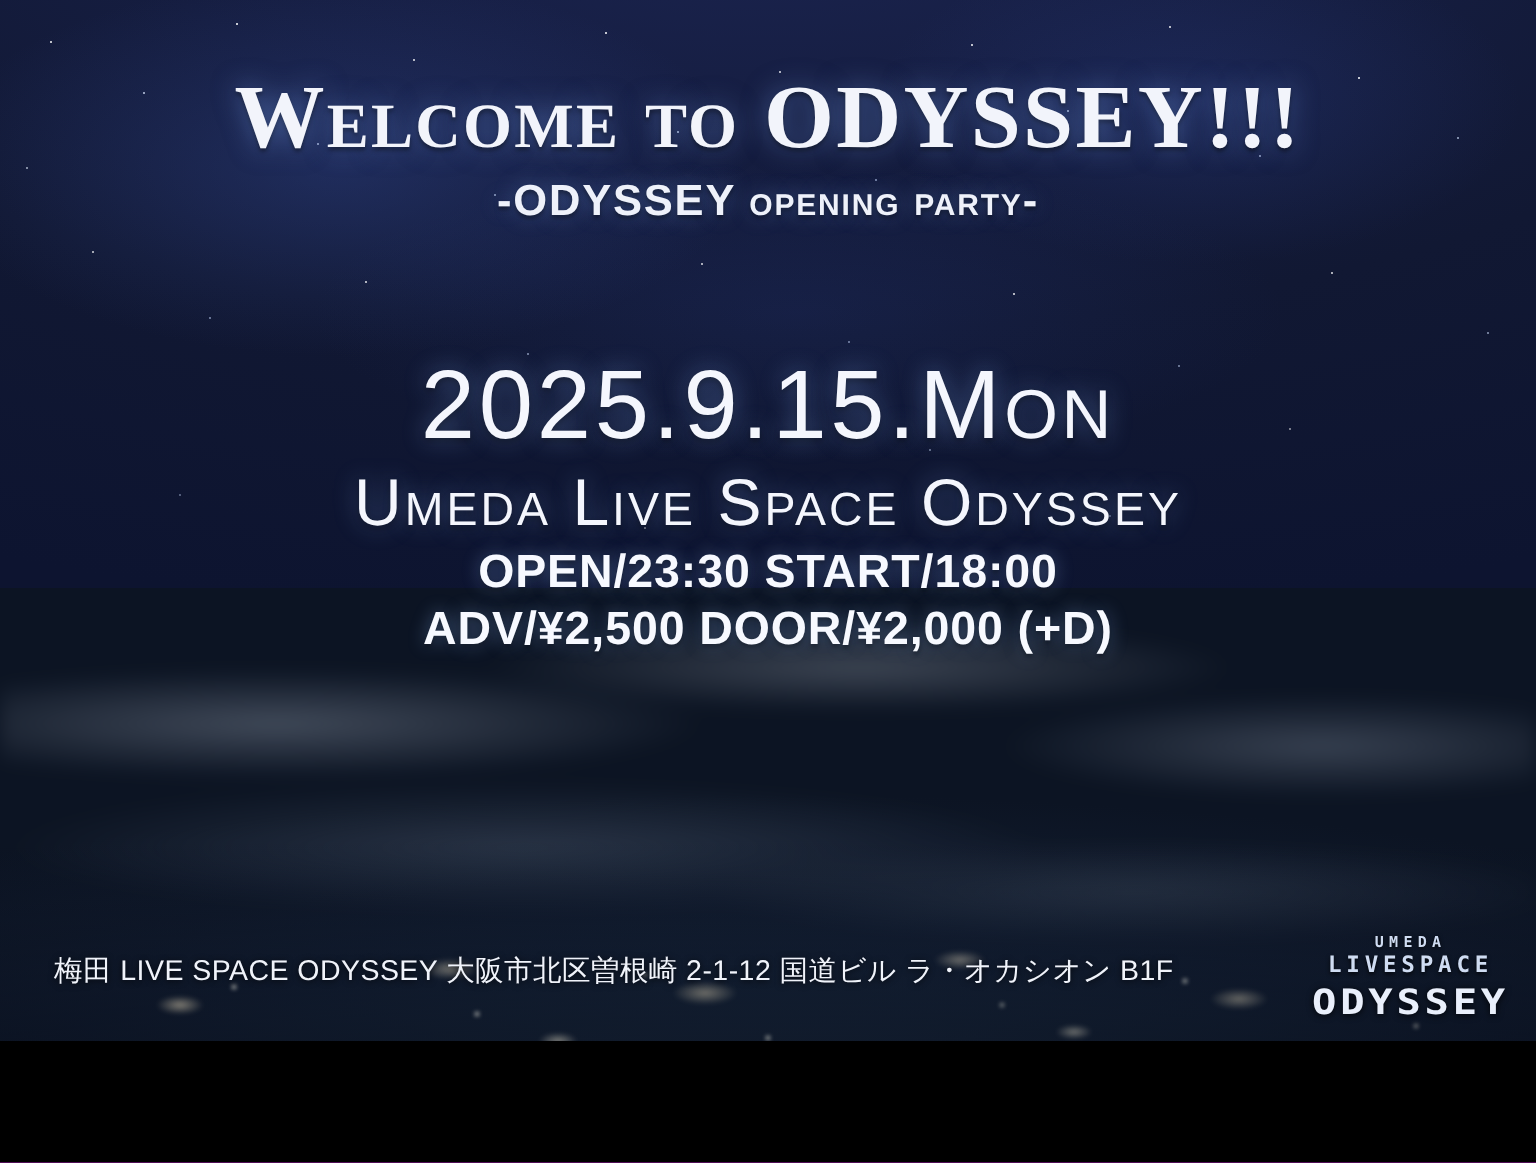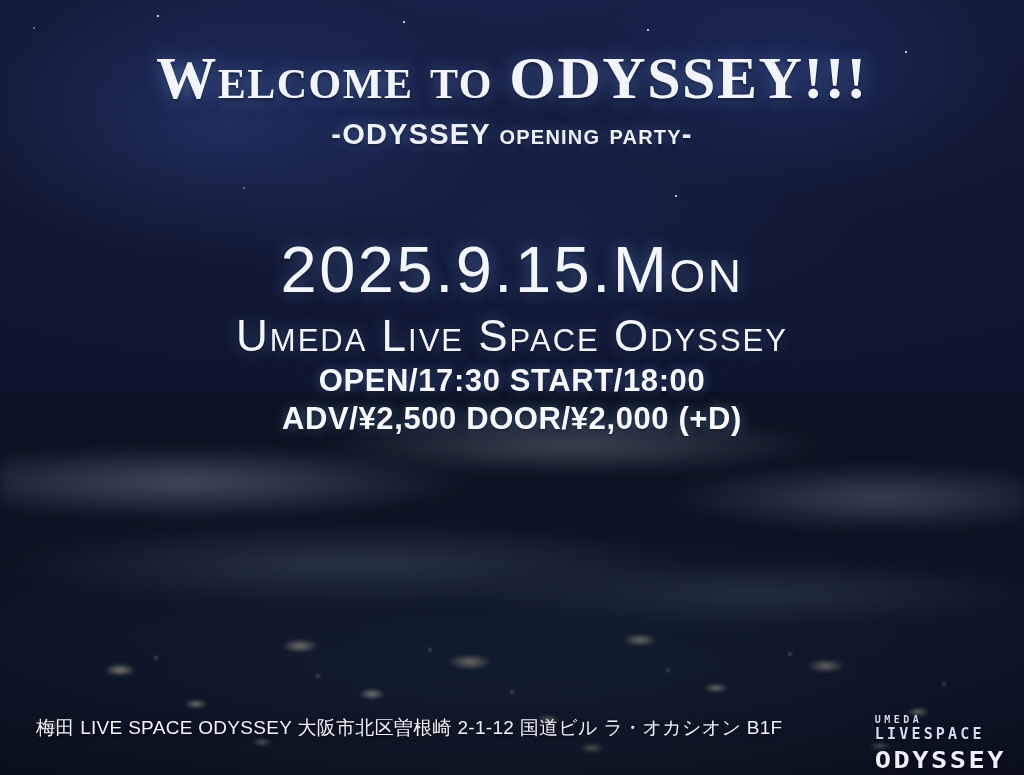--- a/index.html
+++ b/index.html
@@ -8,21 +8,21 @@
     padding: 0;
     background: #000;
   }
   body {
     font-family: "Liberation Sans", sans-serif;
   }
 
   #flyer {
     position: relative;
     width: 1024px;
-    height: 775px;
+    height: 694px;
     overflow: hidden;
     background: #a21caf;
     user-select: none;
   }
 
   
   .bg-layer {
     position: absolute;
     inset: 0;
     pointer-events: none;
@@ -302,22 +302,22 @@
     letter-spacing: .3px;
     color: #f0f3fa;
     text-shadow: 0 1px 4px rgba(0,0,0,.80);
     white-space: nowrap;
   }
 
   
   .logo {
     position: absolute;
     right: 18px;
-    bottom: 2px;
-    text-align: left;
+    bottom: 12px;
+    text-align: center;
     line-height: 1;
   }
   .logo-umeda {
     font-family: "DejaVu Sans Mono", monospace;
     font-size: 10px;
     font-weight: 700;
     letter-spacing: 3.5px;
     color: #cfdcf2;
     text-shadow: 0 1px 3px rgba(0,0,0,.8);
   }
@@ -361,21 +361,21 @@
       <div class="headline-main">Welcome to ODYSSEY!!!</div>
       <div class="headline-sub">-ODYSSEY opening party-</div>
     </div>
 
     <div class="datebox">
       <div class="date-line">2025.9.15.Mon</div>
       <div class="venue-line">Umeda Live Space Odyssey</div>
     </div>
 
     <div class="ticketbox">
-      <div class="ticket-line">OPEN/17:30 START/18:00</div>
+      <div class="ticket-line">OPEN/23:30 START/18:00</div>
       <div class="ticket-line">ADV/¥2,500 DOOR/¥2,000 (+D)</div>
     </div>
 
 
     <div class="address">梅田 LIVE SPACE ODYSSEY 大阪市北区曽根崎 2-1-12 国道ビル ラ・オカシオン B1F</div>
 
     <div class="logo">
       <div class="logo-umeda">UMEDA</div>
       <div class="logo-livespace">LIVESPACE</div>
       <div class="logo-odyssey">ODYSSEY</div>

